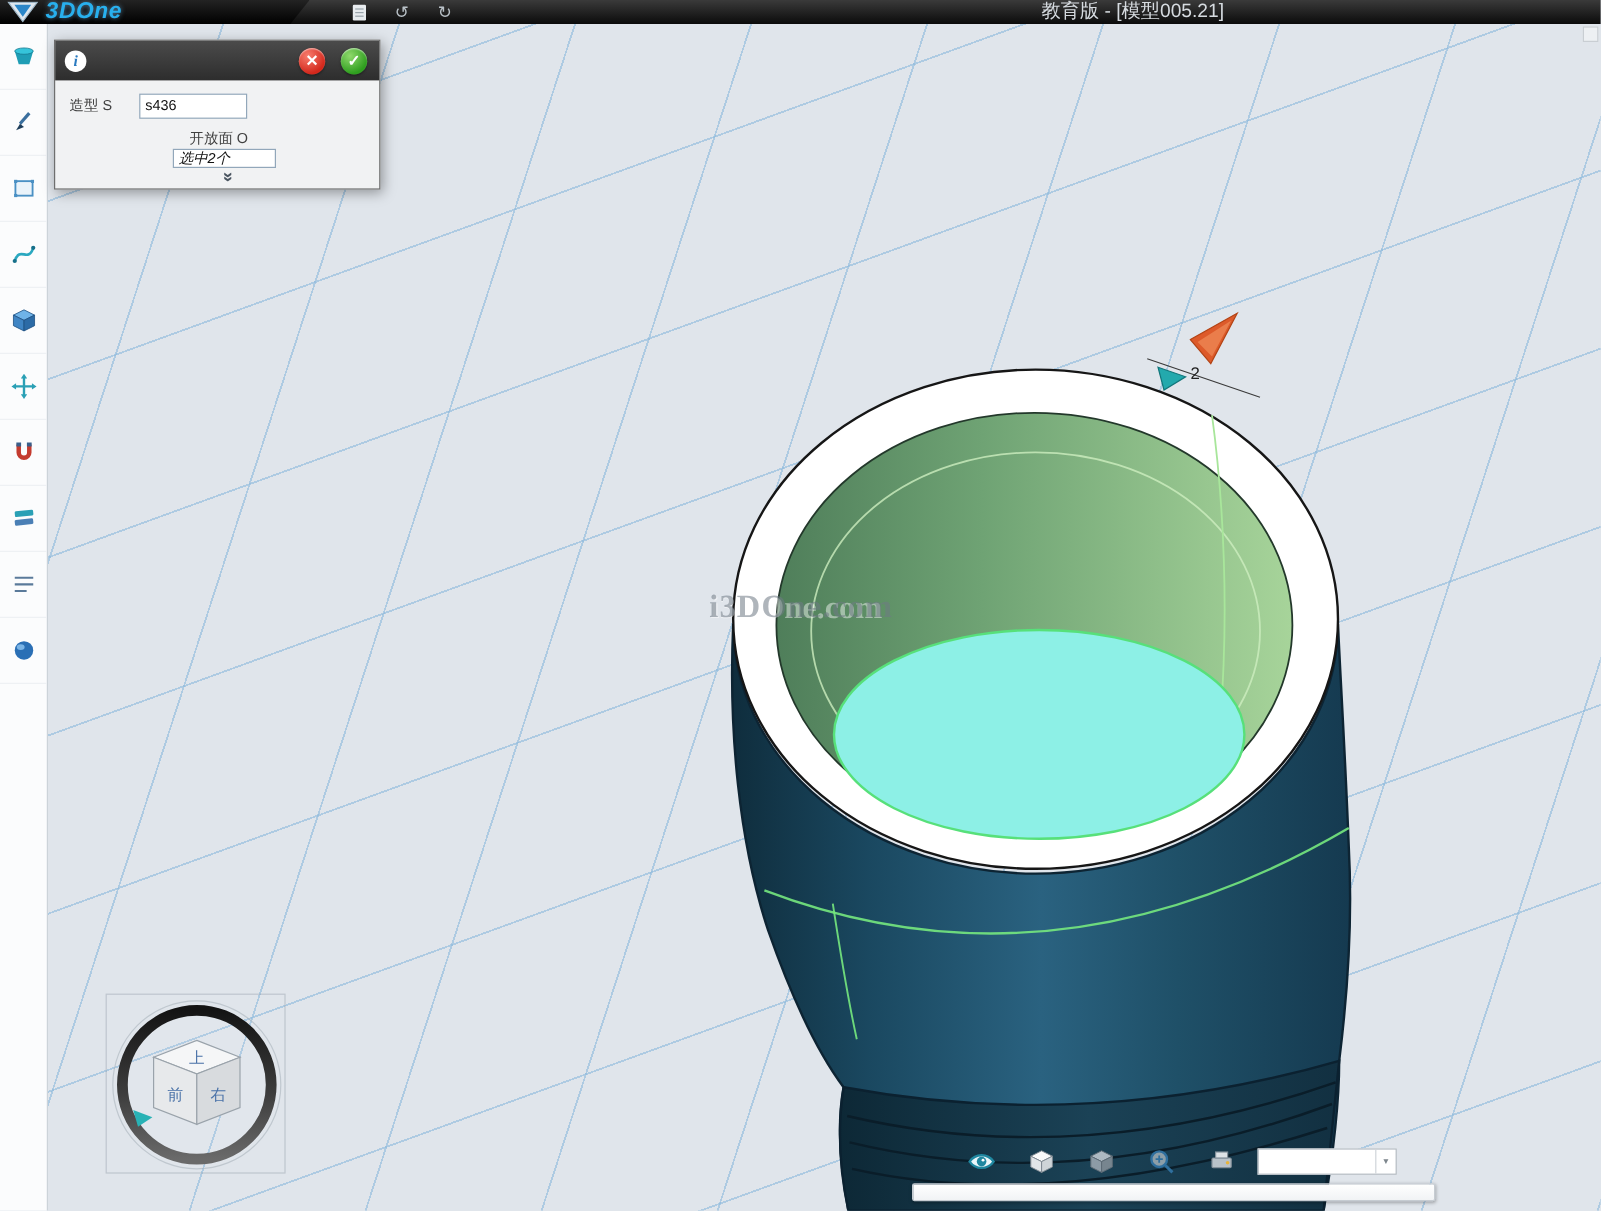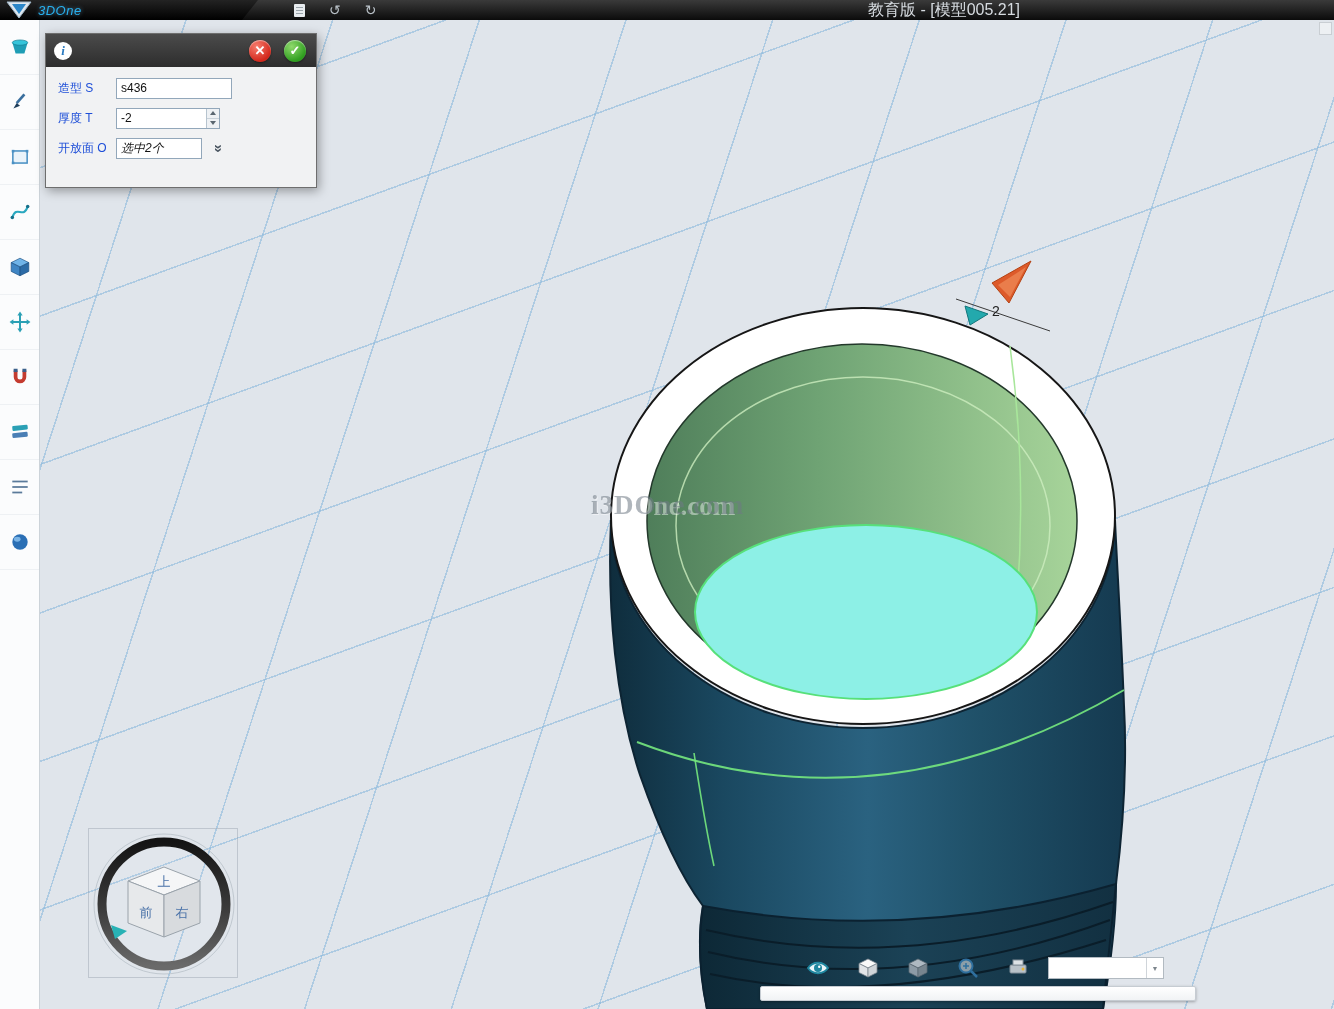--- a/index.html
+++ b/index.html
@@ -5,21 +5,21 @@
   * { margin:0; padding:0; box-sizing:border-box; }
   html,body { width:1334px; height:1009px; }
   body { position:relative; overflow:hidden; font-family:"Liberation Sans", sans-serif; background:#e0e5eb; }
 
   
   .titlebar { position:absolute; left:0; top:0; right:0; height:20px;
     background:linear-gradient(#3a3a3a,#0b0b0b); z-index:60; display:flex; align-items:center; }
   .logo-zone { height:100%; width:258px; background:linear-gradient(#232323,#000);
     clip-path:polygon(0 0,100% 0,calc(100% - 16px) 100%,0 100%);
     display:flex; align-items:center; gap:6px; padding-left:6px; }
-  .logo-text { color:#28b0ee; font-style:italic; font-weight:normal; font-size:13px;
+  .logo-text { color:#28b0ee; font-style:italic; font-weight:bold; font-size:19px;
     letter-spacing:.5px; text-shadow:0 0 4px rgba(120,200,255,.6); }
   .tb-icons { display:flex; align-items:center; gap:24px; margin-left:36px; }
   .doc-icon { width:11px; height:13px; background:#e8ecef; border-radius:1px; position:relative; cursor:pointer; }
   .doc-icon::after { content:""; position:absolute; left:2px; top:3px; width:7px; height:1px;
     background:#9aa4ab; box-shadow:0 3px 0 #9aa4ab, 0 6px 0 #9aa4ab; }
   .tb-arrow { color:#b9c1c7; font-size:14px; line-height:1; cursor:pointer; }
   .tb-title { position:absolute; left:868px; top:0; height:20px; line-height:20px;
     color:#d6dbe0; font-size:16px; white-space:nowrap; }
 
   
@@ -66,25 +66,25 @@
   .info-btn { width:18px; height:18px; border-radius:50%; background:#fff; color:#2a7ac0;
     font:italic bold 13px "Liberation Serif", serif; display:flex; align-items:center; justify-content:center; }
   .hdr-spacer { flex:1; }
   .circle-btn { width:22px; height:22px; border-radius:50%; display:flex; align-items:center;
     justify-content:center; color:#fff; font-size:13px; font-weight:bold; cursor:pointer;
     box-shadow:inset 0 1px 1px rgba(255,255,255,.5), 0 1px 2px rgba(0,0,0,.4); }
   .btn-close { background:radial-gradient(circle at 35% 30%, #f87d6e, #d3281c 70%); margin-right:13px; }
   .btn-ok { background:radial-gradient(circle at 35% 30%, #8fd96c, #2f9e1f 70%); margin-right:2px; }
   .dialog-body { padding:10px 0 12px 12px; }
   .field-row { display:flex; align-items:center; margin-bottom:8px; height:22px; }
-  .field-row:last-child { margin-bottom:16px; }
-  .field-label { width:58px; font-size:12px; color:#1d4ed8; }
+  .field-row:last-child { margin-bottom:16px;flex-direction:column; }
+  .field-label { width:58px; font-size:12px; color:#404040; }
   .txt { height:21px; border:1px solid #92a7ba; background:#fff; font-size:12px;
     padding:0 4px; font-family:"Liberation Sans",sans-serif; color:#111; }
-  .w-wide { width:116px; }
+  .w-wide { width:90px; }
   .spin-wrap { position:relative; width:104px; height:21px; }
   .spin-wrap .txt { width:100%; padding-right:16px; }
   .spinner { position:absolute; right:1px; top:1px; width:13px; height:19px;
     display:flex; flex-direction:column; border-left:1px solid #b7c4cf; }
   .spinner i { flex:1; display:flex; align-items:center; justify-content:center;
     background:#eef1f4; cursor:pointer; }
   .spinner i:first-child { border-bottom:1px solid #c9d2da; }
   .tri-up { width:0; height:0; border-left:3px solid transparent; border-right:3px solid transparent;
     border-bottom:4px solid #5a6670; }
   .tri-down { width:0; height:0; border-left:3px solid transparent; border-right:3px solid transparent;
@@ -319,34 +319,20 @@
     <span class="hdr-spacer"></span>
     <span class="circle-btn btn-close" data-interactable="true">✕</span>
     <span class="circle-btn btn-ok" data-interactable="true">✓</span>
   </div>
   <div class="dialog-body" data-interactable="false">
     <div class="field-row" data-interactable="false">
       <span class="field-label" data-interactable="false">造型 S</span>
       <input class="txt w-wide" data-interactable="true" value="s436" style="">
     </div>
     <div class="field-row" data-interactable="false">
-      <span class="field-label" data-interactable="false">厚度 T</span>
-      <span class="spin-wrap">
-        <input class="txt" data-interactable="true" value="-2" style="">
-        <span class="spinner" data-interactable="false">
-          <i data-interactable="true">
-              <b class="tri-up"></b>
-            </i>
-          <i data-interactable="true">
-              <b class="tri-down"></b>
-            </i>
-        </span>
-      </span>
-    </div>
-    <div class="field-row" data-interactable="false">
       <span class="field-label" data-interactable="false">开放面 O</span>
       <input class="txt w-small" data-interactable="true" value="选中2个" style="">
       <span class="expand-btn" data-interactable="true">
         <span data-interactable="false">»</span>
       </span>
     </div>
   </div>
 </div>
 
 </body></html>

